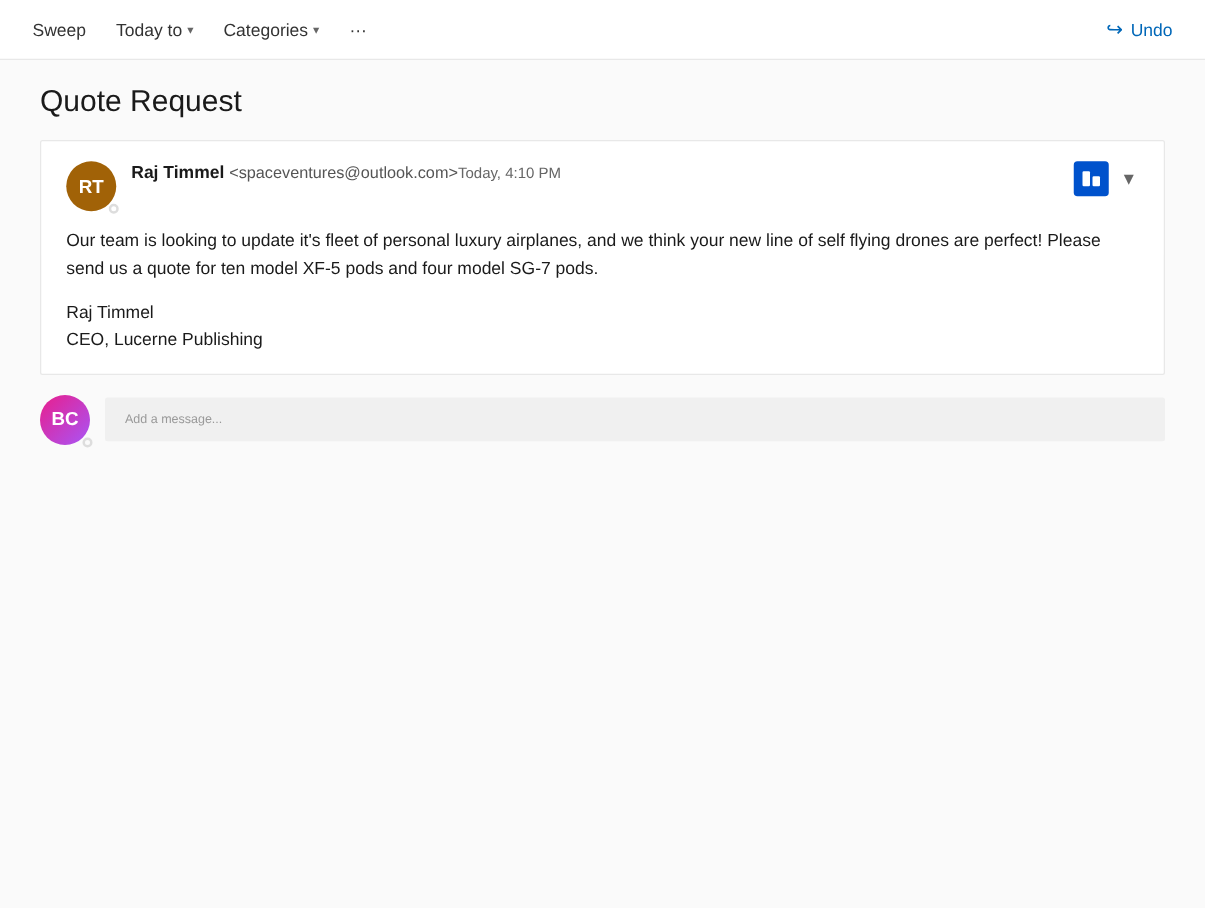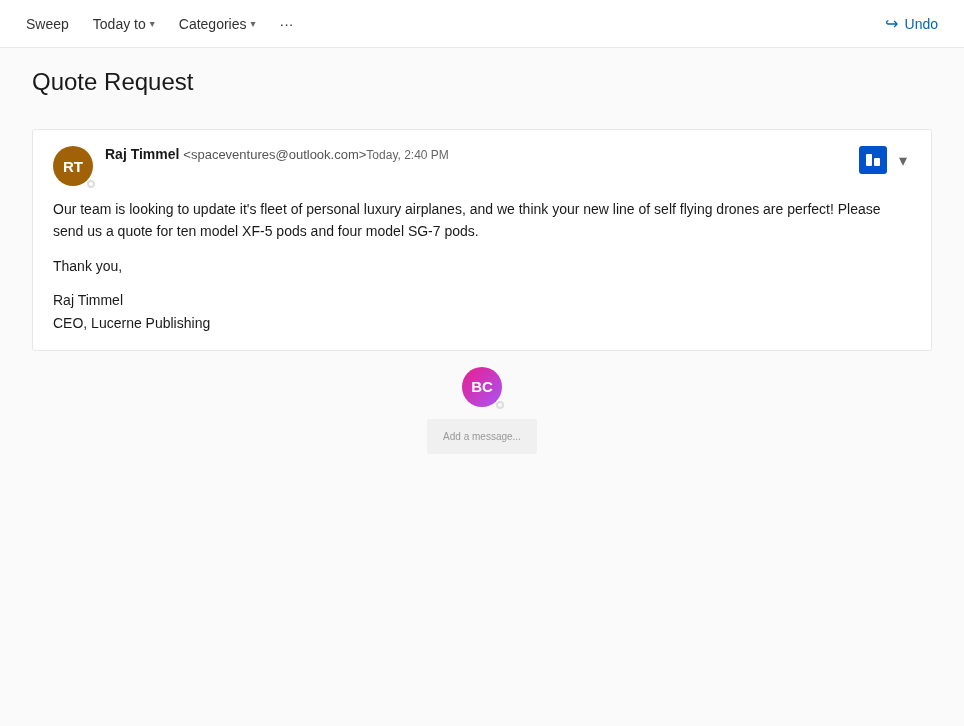--- a/index.html
+++ b/index.html
@@ -76,21 +76,21 @@
       flex: 1;
       padding: 20px 32px;
       overflow-y: auto;
       background: #fafafa;
     }
 
     .email-subject {
       font-size: 24px;
       font-weight: 400;
       color: #1a1a1a;
-      margin-bottom: 33px;
+      margin-bottom: 16px;
     }
 
     
     .email-message {
       background: #fff;
       border: 1px solid #e8e8e8;
       border-radius: 2px;
       padding: 16px 20px;
       margin-bottom: 16px;
     }
@@ -215,21 +215,20 @@
     .email-signature {
       margin-top: 12px;
     }
 
     
     .reply-area {
       display: flex;
       align-items: center;
       gap: 12px;
       padding: 0 0 8px 0;
-      flex-direction: column;
     }
 
     .reply-input {
       flex: 1;
       padding: 12px 16px;
       background: #f0f0f0;
       border: none;
       border-radius: 2px;
       font-size: 10px;
       color: #999;
@@ -298,41 +297,40 @@
             <div class="avatar avatar-rt">
               <span>RT</span>
             </div>
             <div class="small-indicator"></div>
           </div>
           <div class="sender-details">
             <div class="sender-name">
               <span>Raj Timmel</span>
               <span style="font-weight:400;color:#555;font-size:13px;">&lt;spaceventures@outlook.com&gt;</span>
             </div>
-            <div class="sender-time">Today, 2:40 PM</div>
+            <div class="sender-time">Today, 4:10 PM</div>
           </div>
         </div>
 
         <div class="email-actions">
           <div class="trello-icon">
             <div class="trello-icon-inner">
               <div class="trello-bar trello-bar-left"></div>
               <div class="trello-bar trello-bar-right"></div>
             </div>
           </div>
           <button class="expand-btn">
             <span>▾</span>
           </button>
         </div>
 
       </div>
 
       <div class="email-body">
         <p>Our team is looking to update it's fleet of personal luxury airplanes, and we think your new line of self flying drones are perfect! Please send us a quote for ten model XF-5 pods and four model SG-7 pods.</p>
-        <p>Thank you,</p>
         <div class="email-signature">
           <div>Raj Timmel</div>
           <div>CEO, Lucerne Publishing</div>
         </div>
       </div>
     </div>
 
     <div class="reply-area">
       <div class="avatar-wrapper">
         <div class="avatar avatar-bc">

